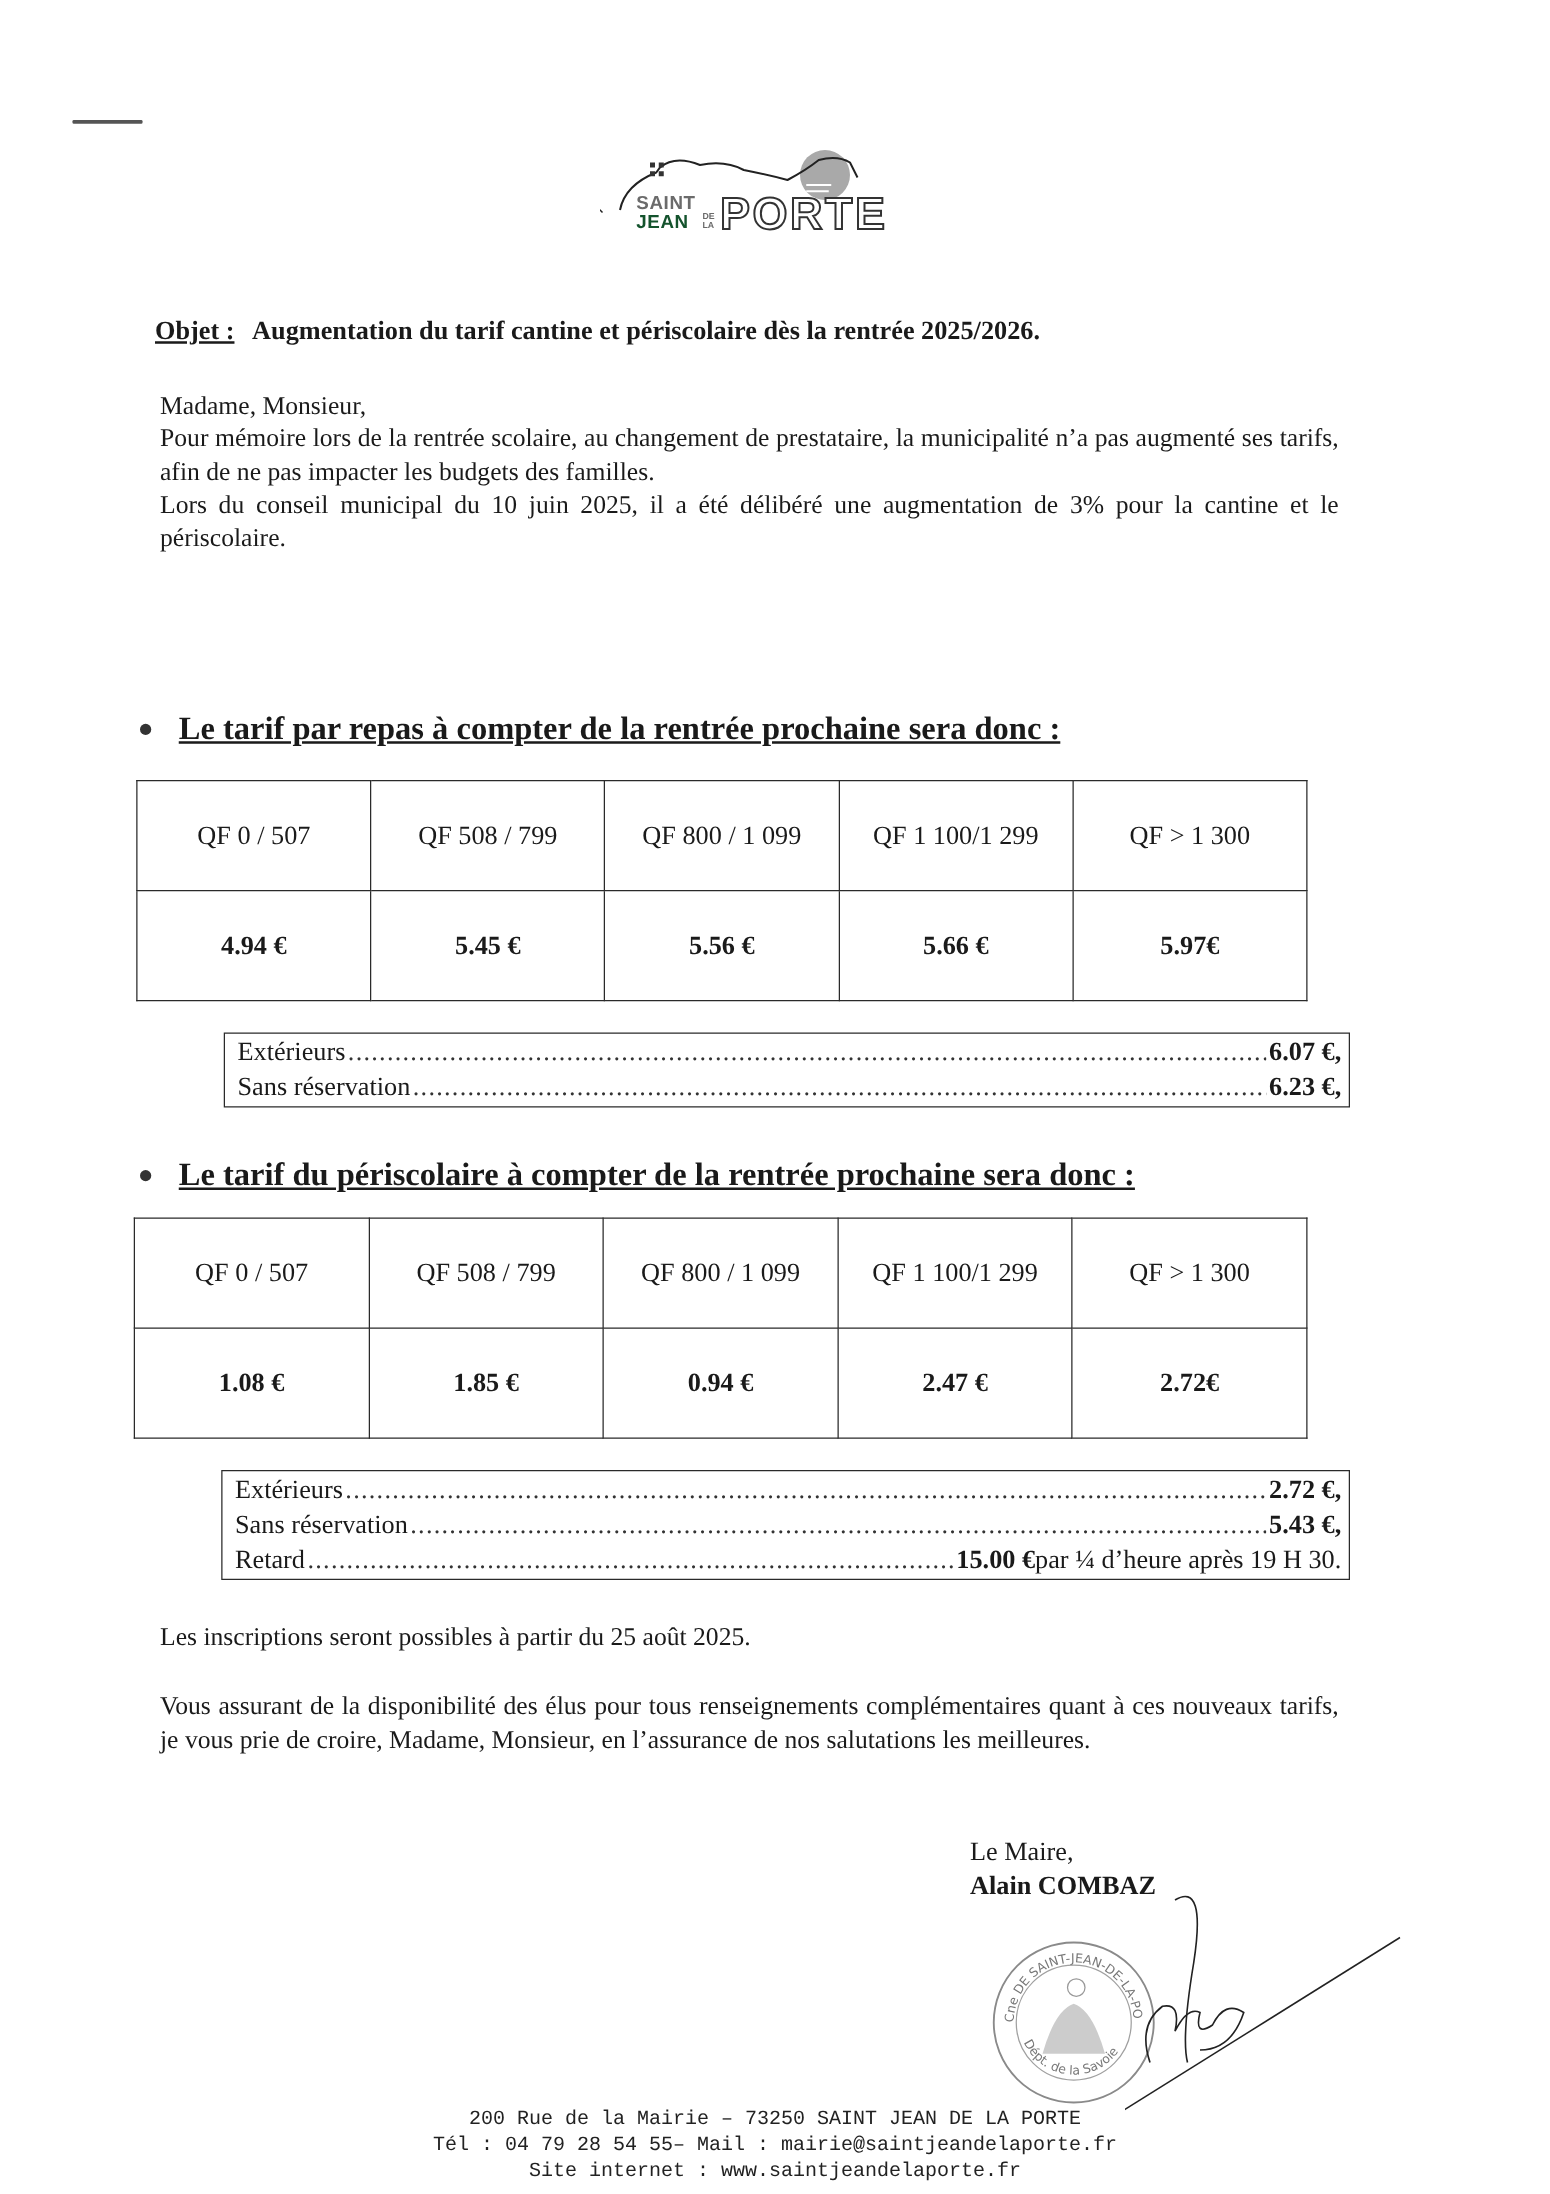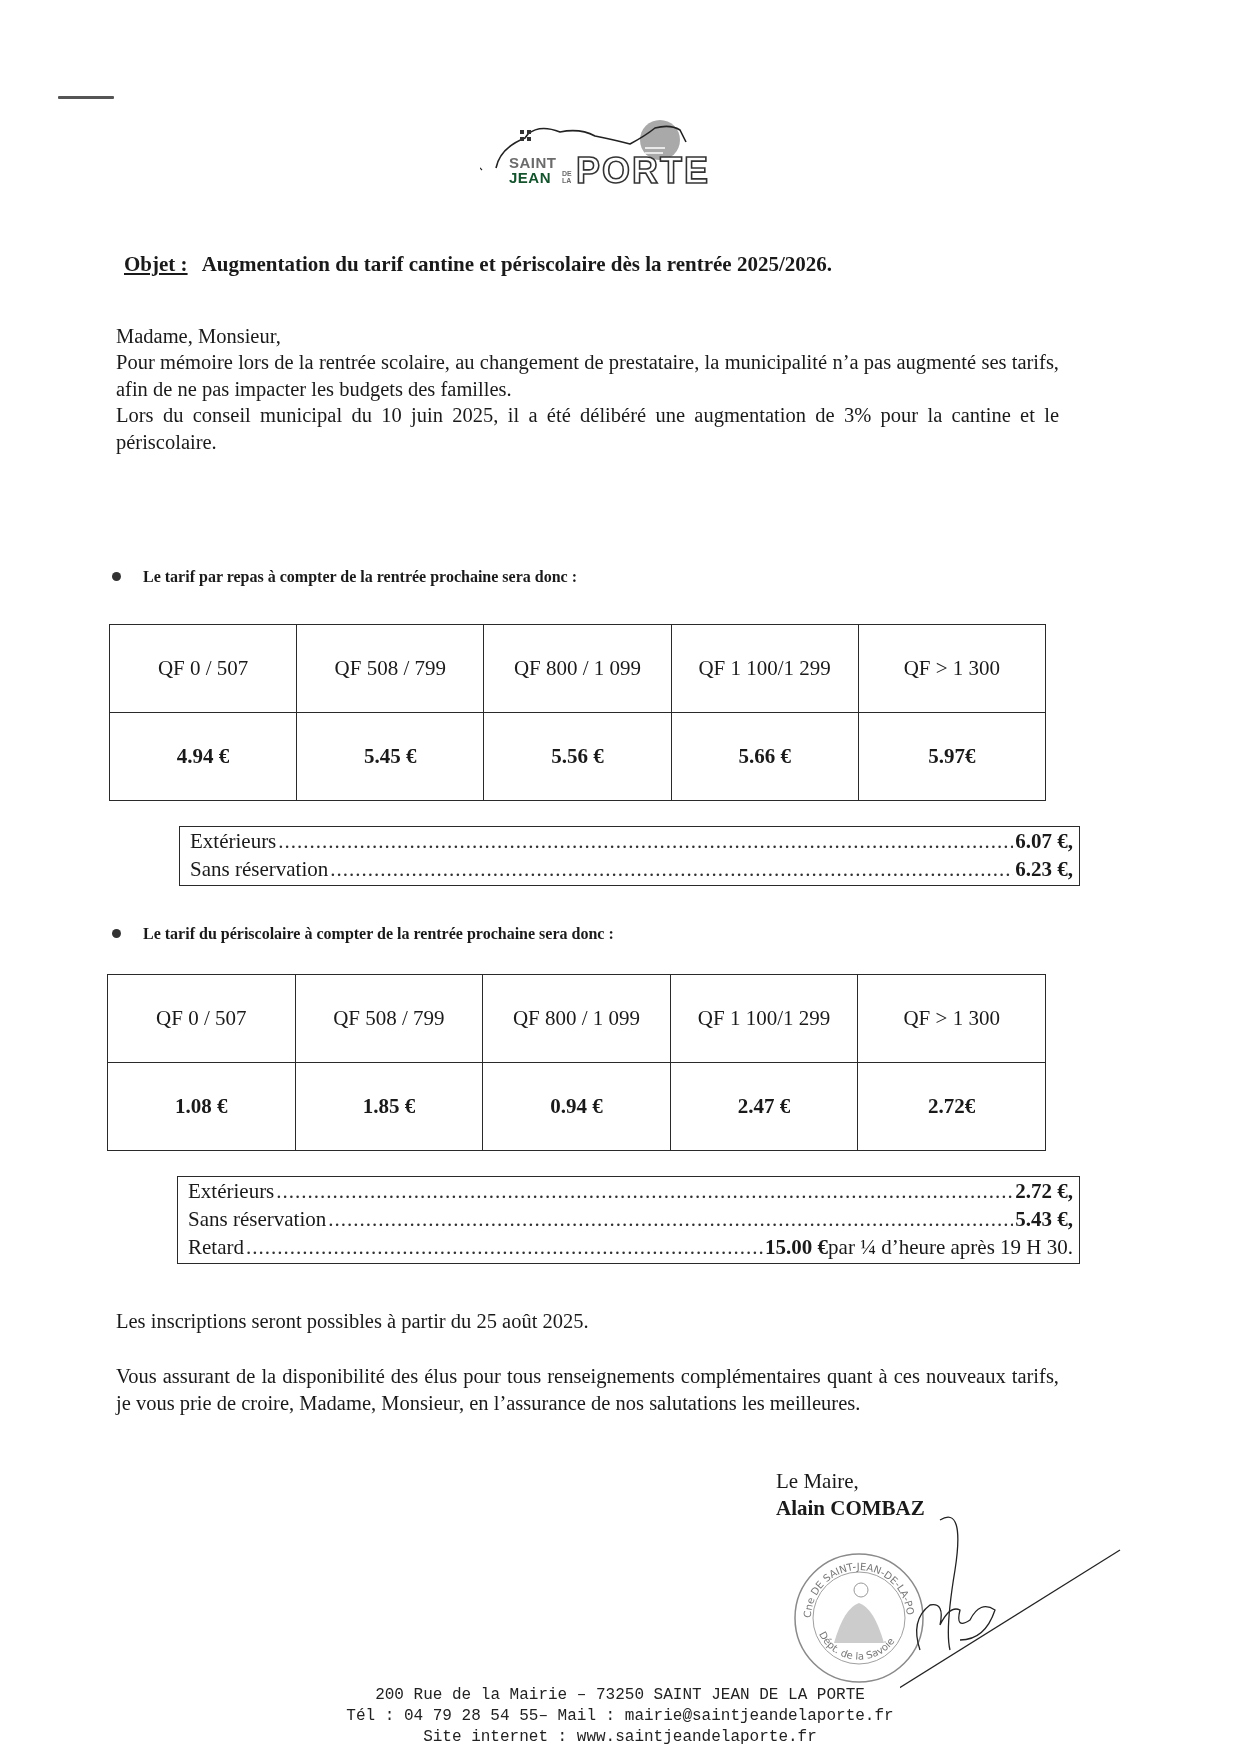--- a/index.html
+++ b/index.html
@@ -14,26 +14,26 @@
                font-weight: bold; font-size: 15px; line-height: 15px; color: #14532d; letter-spacing: 0.5px; }
   .logo-dela { position: absolute; left: 82px; top: 52px; font-family: "Liberation Sans", "DejaVu Sans", sans-serif;
                font-weight: bold; font-size: 7px; line-height: 7px; color: #6b6b6b; width: 10px; }
   .logo-porte { position: absolute; left: 96px; top: 36px; font-family: "Liberation Sans", "DejaVu Sans", sans-serif;
                 font-size: 36px; line-height: 34px; color: #fff; letter-spacing: 2px;
                 -webkit-text-stroke: 1.6px #333; font-weight: bold; }
 
   .subject { left: 124px; top: 252px; font-size: 21px; font-weight: bold; white-space: nowrap; }
   .subject .label { text-decoration: underline; margin-right: 10px; }
 
-  .body-text { left: 116px; width: 943px; font-size: 20.5px; line-height: 26.5px; text-align: justify; margin-top: 11px; }
+  .body-text { left: 128px; width: 943px; font-size: 20.5px; line-height: 26.5px; text-align: justify; }
   .p-greet { top: 312px; }
   .p-intro { top: 338px; }
   .p-intro p, .p-closing p { margin: 0; }
 
-  .bullet-title { font-size: 16px; font-weight: bold; white-space: nowrap; }
+  .bullet-title { font-size: 26px; font-weight: bold; white-space: nowrap; text-decoration: underline; }
   .bullet-title .dot { display: inline-block; width: 9px; height: 9px; border-radius: 50%; background: #333;
                        margin-right: 22px; vertical-align: middle; position: relative; top: -2px; }
   .bt1 { left: 112px; top: 568px; }
   .bt2 { left: 112px; top: 925px; }
 
   table.rates { position: absolute; border-collapse: collapse; table-layout: fixed; }
   table.rates td { border: 1.5px solid #2a2a2a; text-align: center; vertical-align: middle; font-size: 21px; }
   table.rates tr.head td { height: 85px; }
   table.rates tr.vals td { height: 85px; font-weight: bold; font-size: 21px; }
   .t1 { left: 109px; top: 624px; width: 937px; }

